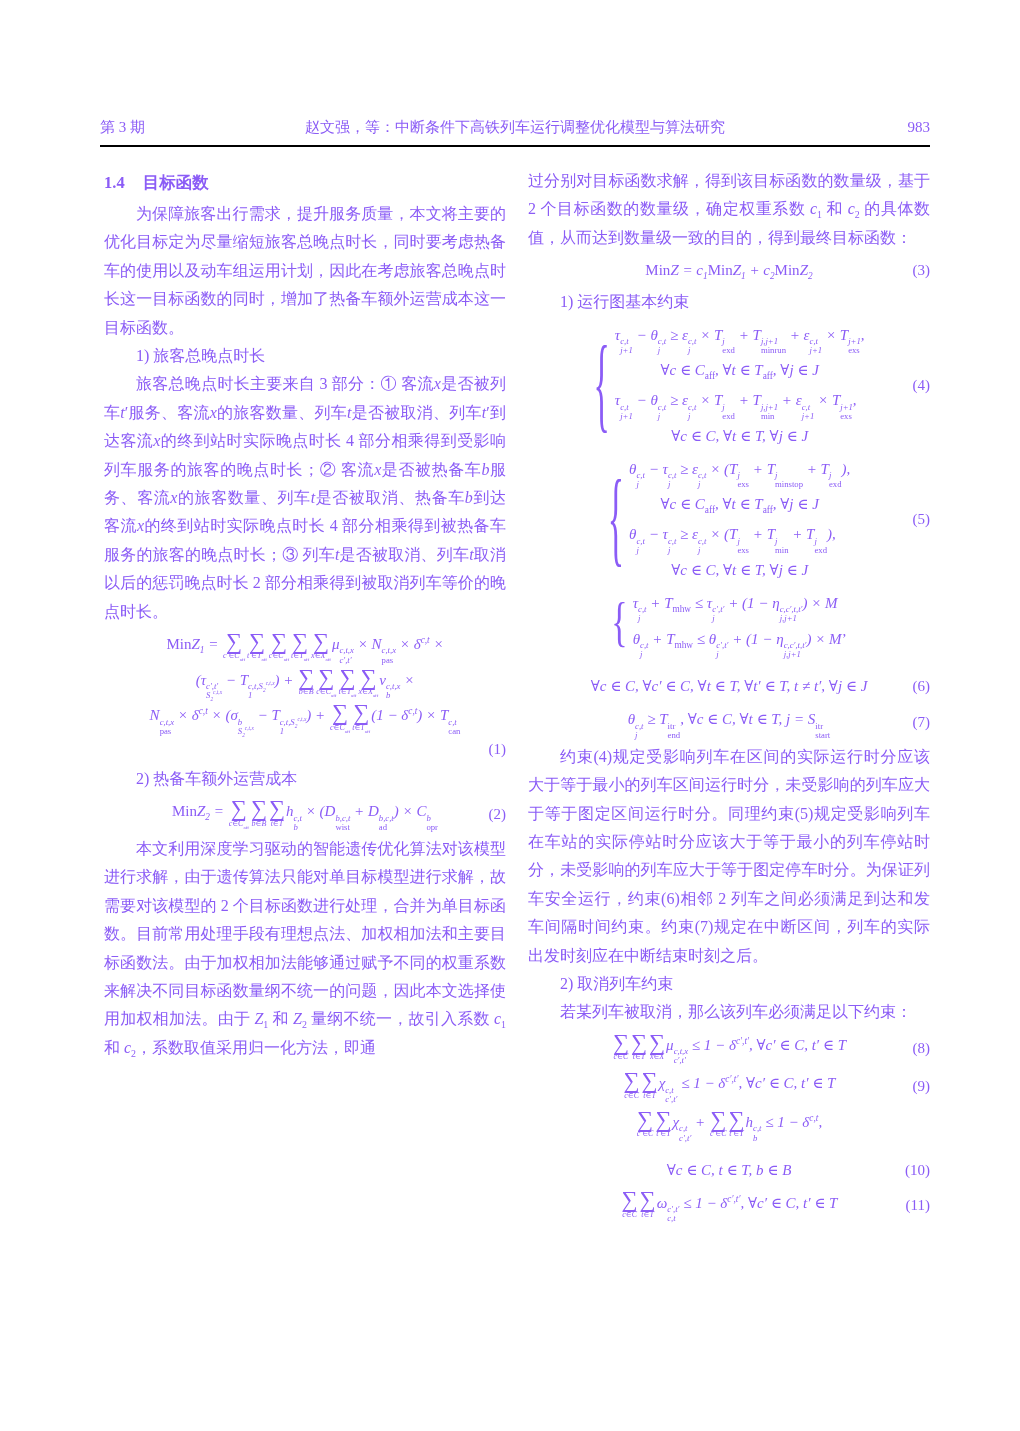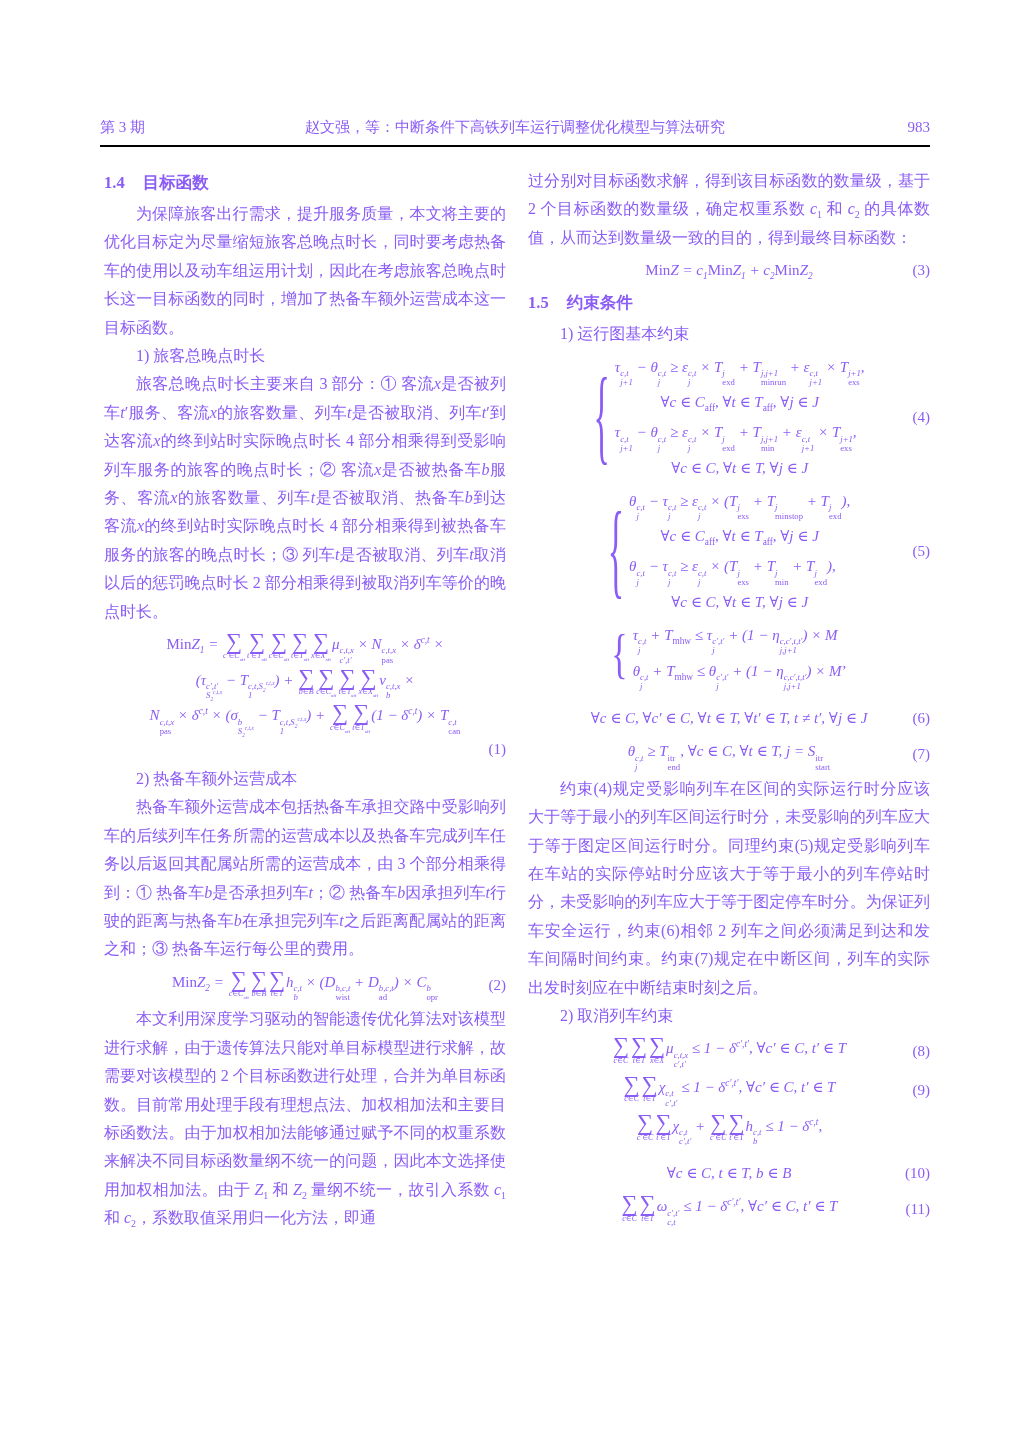--- a/index.html
+++ b/index.html
@@ -132,21 +132,20 @@
               <tp>∑</tp>
               <bt>t∈T<sub><r>aff</r></sub></bt>
             </span>(1 − δ<sup>c,t</sup>) × T<span class="ss">
               <tp>c,t</tp>
               <bt><r>can</r></bt>
             </span></span>
         <div class="numline">(1)</div>
       </div>
 
       <p class="ind">2) 热备车额外运营成本</p>
-      <p class="ind">热备车额外运营成本包括热备车承担交路中受影响列车的后续列车任务所需的运营成本以及热备车完成列车任务以后返回其配属站所需的运营成本，由 3 个部分相乘得到：① 热备车<i>b</i>是否承担列车<i>t</i>；② 热备车<i>b</i>因承担列车<i>t</i>行驶的距离与热备车<i>b</i>在承担完列车<i>t</i>之后距离配属站的距离之和；③ 热备车运行每公里的费用。</p>
 
       <div class="eq rel">
         <span class="l ctr"><r>Min</r>Z<sub>2</sub> = <span class="sm">
               <tp>∑</tp>
               <bt>c∈C<sub><r>aff</r></sub></bt>
             </span><span class="sm">
               <tp>∑</tp>
               <bt>b∈B</bt>
             </span><span class="sm">
               <tp>∑</tp>
@@ -171,21 +170,20 @@
     </section>
 
     <section class="col">
       <p>过分别对目标函数求解，得到该目标函数的数量级，基于 2 个目标函数的数量级，确定权重系数 <i>c</i><sub>1</sub> 和 <i>c</i><sub>2</sub> 的具体数值，从而达到数量级一致的目的，得到最终目标函数：</p>
 
       <div class="eq rel">
         <span class="l ctr"><r>Min</r>Z = c<sub>1</sub><r>Min</r>Z<sub>1</sub> + c<sub>2</sub><r>Min</r>Z<sub>2</sub></span>
         <span class="eqnum">(3)</span>
       </div>
 
-      <h2 class="sec"><span class="secnum">1.5</span><span>约束条件</span></h2>
       <p class="ind">1) 运行图基本约束</p>
 
       <div class="eq rel">
         <div class="beq">
           <span class="brc b4">{</span>
           <div class="eqlines">
             <span class="l">τ<span class="ss">
                   <tp>c,t</tp>
                   <bt>j+1</bt>
                 </span> − θ<span class="ss">
@@ -326,20 +324,21 @@
               <bt><r>end</r></bt>
             </span>, ∀c ∈ C, ∀t ∈ T, j = S<span class="ss">
               <tp><r>itr</r></tp>
               <bt><r>start</r></bt>
             </span></span>
         <span class="eqnum">(7)</span>
       </div>
 
       <p class="ind">约束(4)规定受影响列车在区间的实际运行时分应该大于等于最小的列车区间运行时分，未受影响的列车应大于等于图定区间运行时分。同理约束(5)规定受影响列车在车站的实际停站时分应该大于等于最小的列车停站时分，未受影响的列车应大于等于图定停车时分。为保证列车安全运行，约束(6)相邻 2 列车之间必须满足到达和发车间隔时间约束。约束(7)规定在中断区间，列车的实际出发时刻应在中断结束时刻之后。</p>
       <p class="ind">2) 取消列车约束</p>
+      <p class="ind">若某列车被取消，那么该列车必须满足以下约束：</p>
 
       <div class="eq rel">
         <span class="l ctr"><span class="sm">
               <tp>∑</tp>
               <bt>c∈C</bt>
             </span><span class="sm">
               <tp>∑</tp>
               <bt>t∈T</bt>
             </span><span class="sm">
               <tp>∑</tp>

